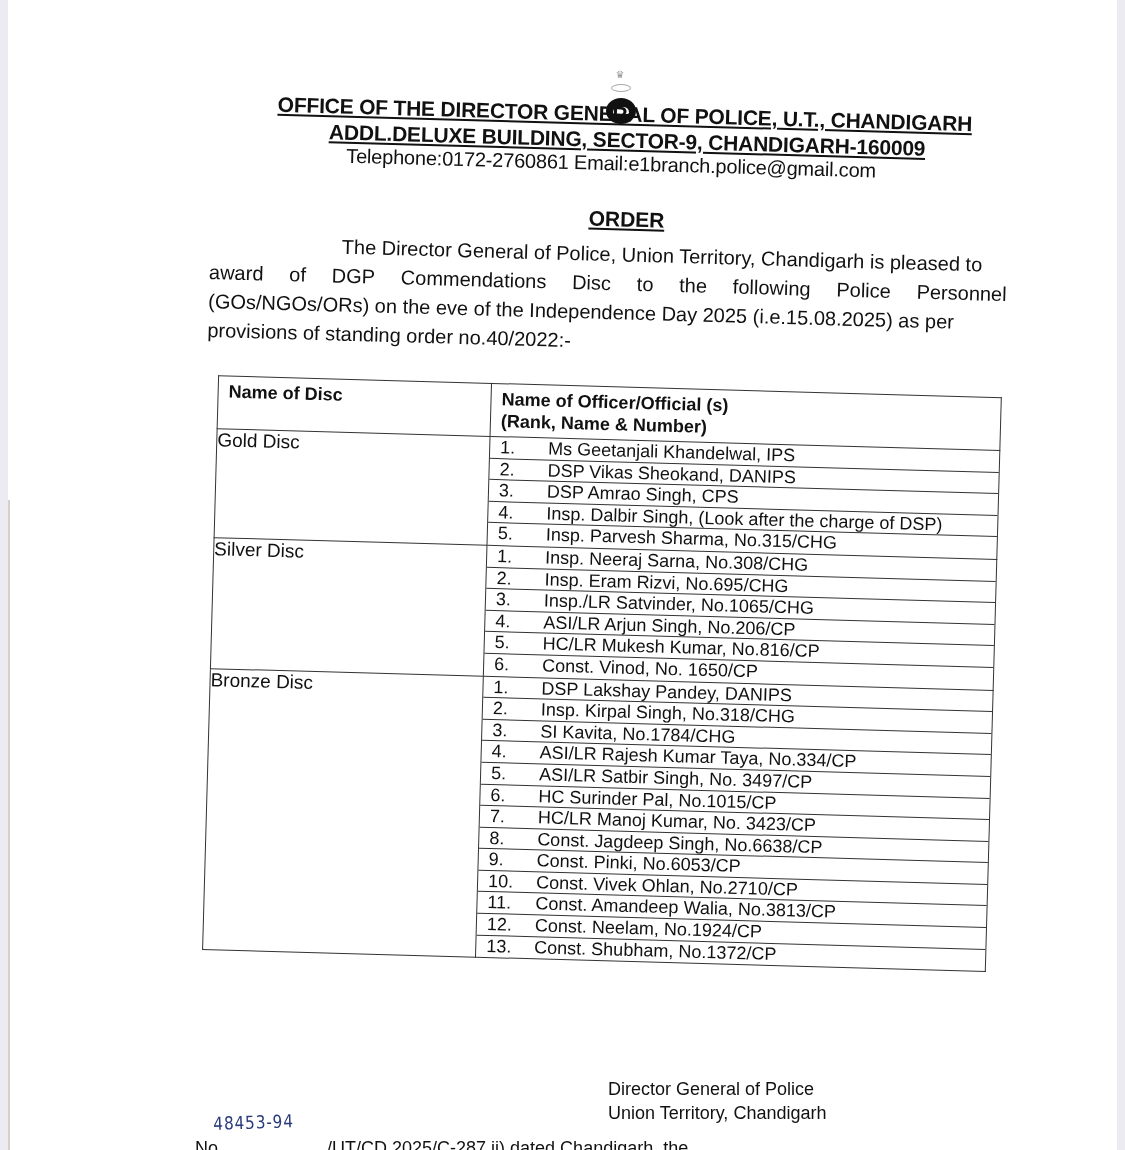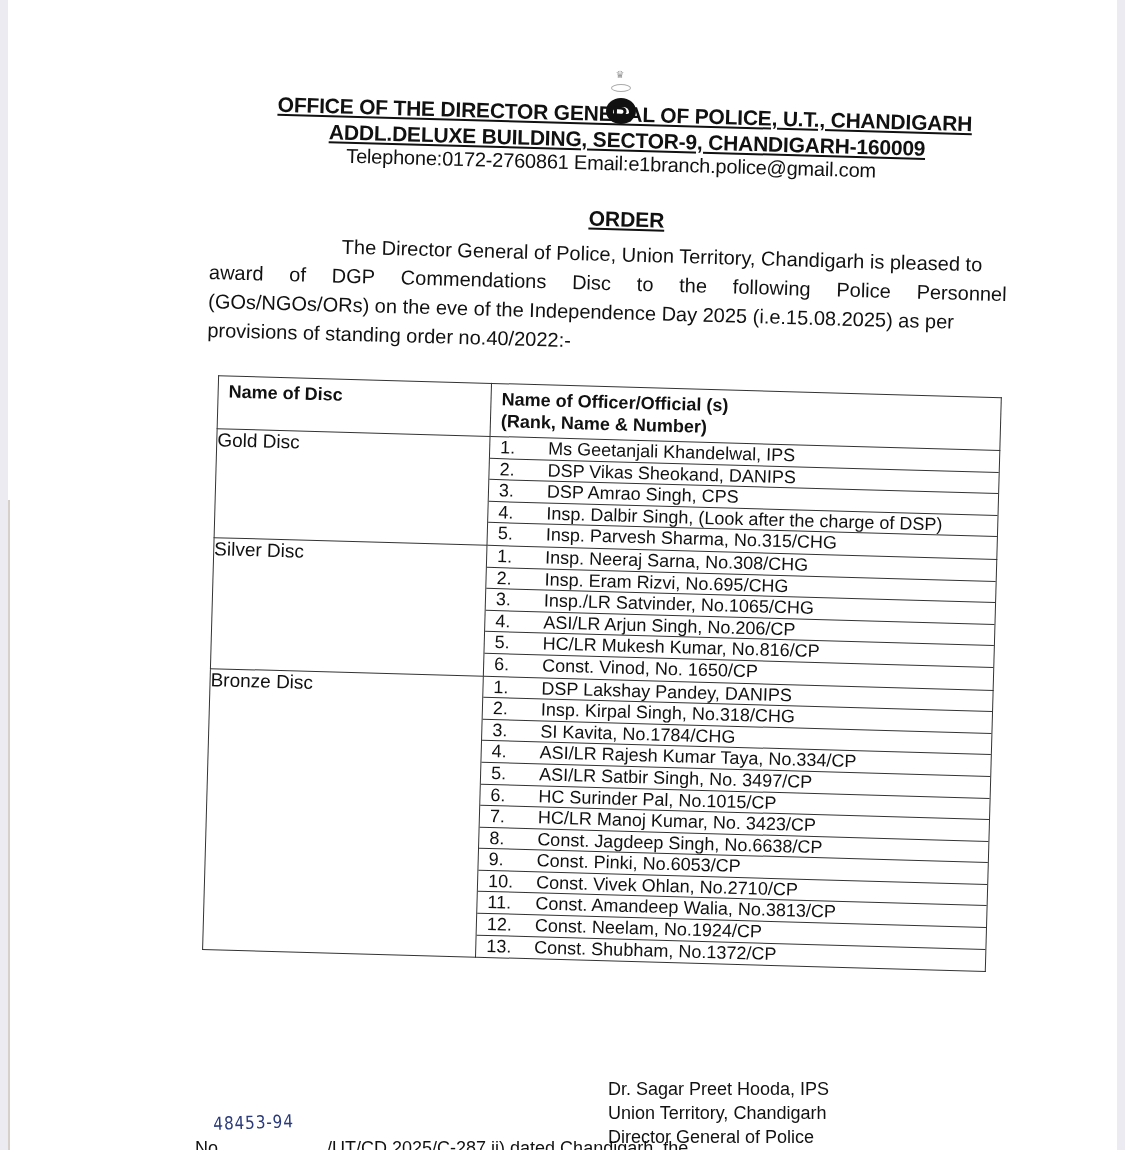--- a/index.html
+++ b/index.html
@@ -320,23 +320,22 @@
                 <span class="num">13.</span>
                 <span class="name">Const. Shubham, No.1372/CP</span>
               </div>
           </td>
         </tr>
       </tbody>
     </table>
   </div>
 
   <div class="signature">
-    <div>Dr. Sagar Preet Hooda, IPS</div>
+    <div>Director General of Police</div>
     <div>Union Territory, Chandigarh</div>
-    <div>Director General of Police</div>
   </div>
 
   <div class="handwritten">48453-94</div>
 
   <div class="ref-line">
     <span>No.</span><span class="gap"></span><span>/UT/CD 2025/C-287 ii) dated Chandigarh, the</span>
   </div>
 </div>
 
 </body></html>

